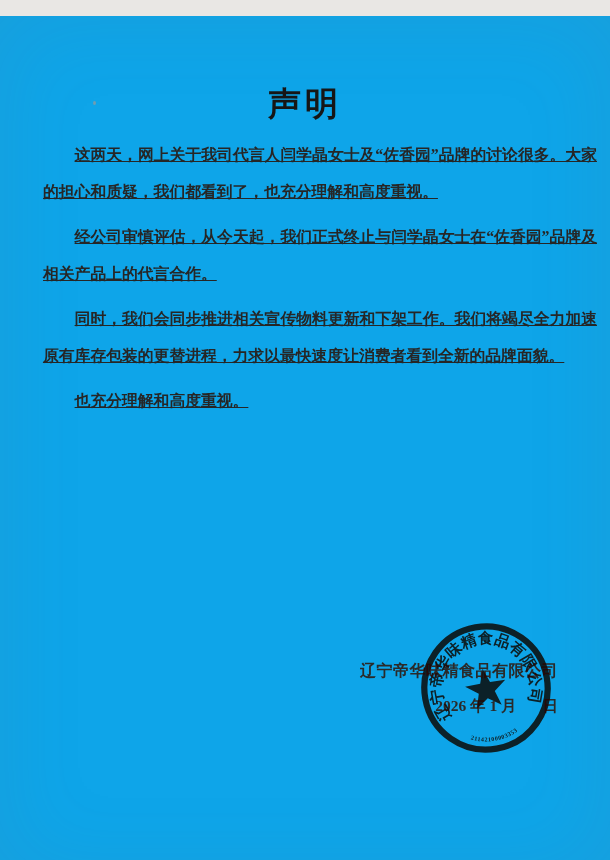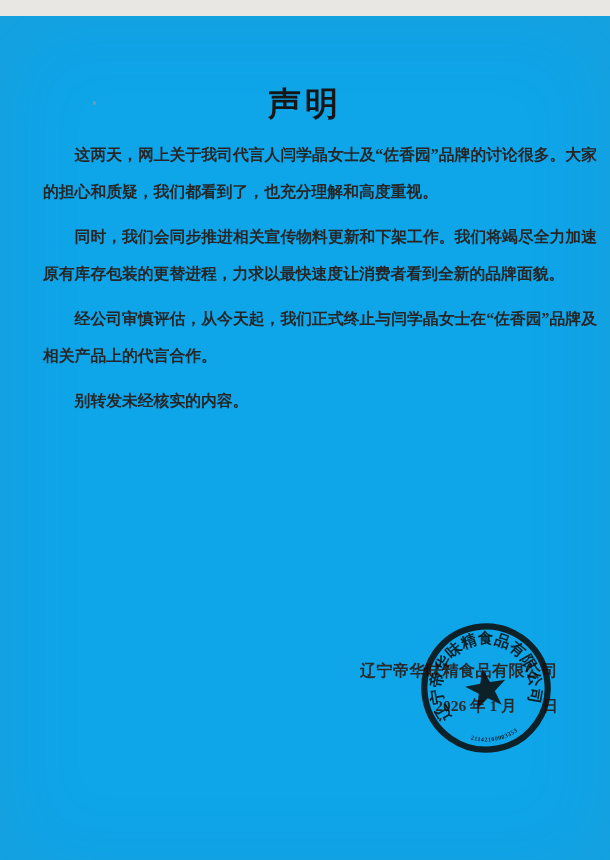--- a/index.html
+++ b/index.html
@@ -34,20 +34,21 @@
   .body-text {
     position: absolute;
     top: 120px;
     left: 43px;
     width: 554px;
     font-size: 15.8px;
     font-weight: 600;
     line-height: 37px;
     color: #262626;
     text-align: justify;
+    text-decoration: underline;
   }
   .body-text p {
     text-indent: 2em;
     margin-bottom: 8px;
     word-break: break-all;
   }
   .body-text p.tight { letter-spacing: -0.6px; }
   .signature {
     position: absolute;
     right: 52px;
@@ -83,23 +84,23 @@
 <body>
 
 <div class="page">
 
   <div class="speck"></div>
 
   <h1 class="title">声明</h1>
 
   <div class="body-text">
     <p>这两天，网上关于我司代言人闫学晶女士及“佐香园”品牌的讨论很多。大家的担心和质疑，我们都看到了，也充分理解和高度重视。</p>
+    <p>经公司审慎评估，从今天起，我们正式终止与闫学晶女士在“佐香园”品牌及相关产品上的代言合作。</p>
     <p>同时，我们会同步推进相关宣传物料更新和下架工作。我们将竭尽全力加速原有库存包装的更替进程，力求以最快速度让消费者看到全新的品牌面貌。</p>
-    <p>经公司审慎评估，从今天起，我们正式终止与闫学晶女士在“佐香园”品牌及相关产品上的代言合作。</p>
-    <p>别转发未经核实的内容。</p>
+    <p>也充分理解和高度重视。</p>
   </div>
 
   <div class="signature">
     <div class="company-line">辽宁帝华味精食品有限公司</div>
     <div class="date-line">
       <span>2026 年 1 月</span><span class="date-gap"></span><span>日</span>
     </div>
   </div>
 
   <svg class="seal" viewBox="0 0 150 150" xmlns="http://www.w3.org/2000/svg">

